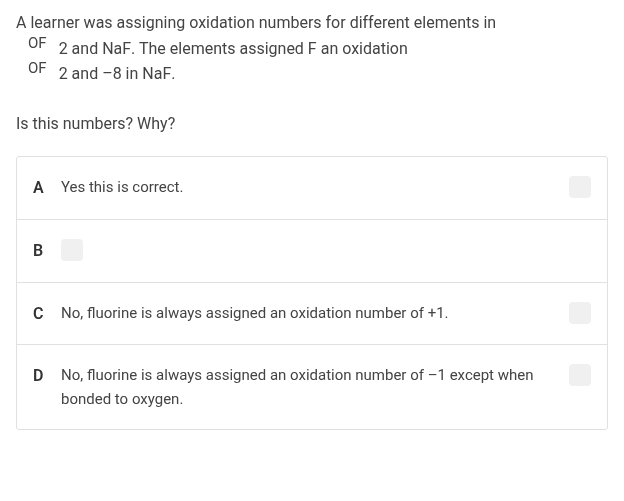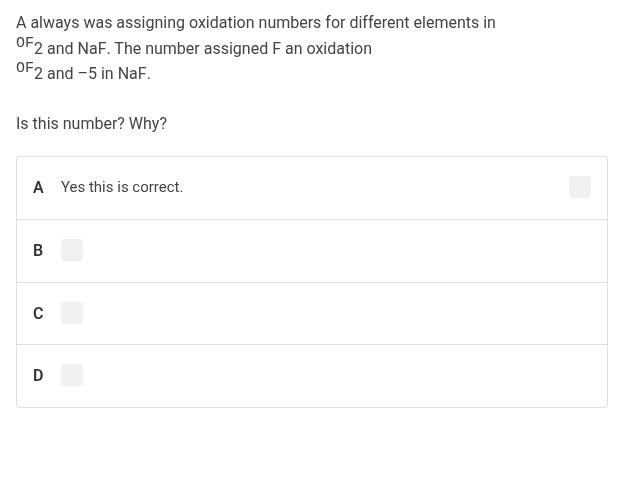--- a/index.html
+++ b/index.html
@@ -22,23 +22,22 @@
     .question-text .line {
       display: flex;
       align-items: flex-start;
       flex-wrap: wrap;
     }
     .formula {
       display: inline-flex;
       flex-direction: column;
       align-items: flex-end;
       line-height: 1;
-      margin: 0 0;
+      margin: 0 12px;
       vertical-align: middle;
-      font-family: Liberation Mono, monospace;
     }
     .formula-top {
       font-size: 15px;
     }
     .prompt {
       margin-bottom: 20px;
       color: #444;
     }
     .options {
       border: 1px solid #e0e0e0;
@@ -76,55 +75,57 @@
     }
     .seg {
       white-space: pre;
     }
   </style>
 </head>
 <body>
 
 <div class="question-text">
   <div class="line">
-    <span class="seg">A always was assigning oxidation numbers for different elements in</span>
+    <span class="seg">A learner was assigning oxidation numbers for different elements in</span>
   </div>
   <div class="line">
     <span class="formula">
       <span class="formula-top">OF</span>
     </span>
     <span class="seg">2</span>
     <span class="seg"> and </span>
     <span class="seg">NaF</span>
-    <span class="seg">. The number assigned F an oxidation</span>
+    <span class="seg">. The elements assigned F an oxidation</span>
   </div>
   <div class="line">
     <span class="formula">
       <span class="formula-top">OF</span>
     </span>
     <span class="seg">2</span>
-    <span class="seg"> and –5 in </span>
+    <span class="seg"> and –8 in </span>
     <span class="seg">NaF</span>
     <span class="seg">.</span>
   </div>
 </div>
 
-<div class="prompt">Is this number? Why?</div>
+<div class="prompt">Is this numbers? Why?</div>
 
 <div class="options">
   <div class="option-row">
     <div class="option-letter">A</div>
     <div class="option-text">Yes this is correct.</div>
     <div class="checkbox"></div>
   </div>
   <div class="option-row">
     <div class="option-letter">B</div>
     <div class="checkbox"></div>
   </div>
   <div class="option-row">
     <div class="option-letter">C</div>
+    <div class="option-text">No, fluorine is always assigned an oxidation number of +1.</div>
     <div class="checkbox"></div>
   </div>
   <div class="option-row">
     <div class="option-letter">D</div>
+    <div class="option-text">No, fluorine is always assigned an oxidation number of –1 except when bonded to oxygen.</div>
     <div class="checkbox"></div>
   </div>
 </div>
 
 </body></html>

